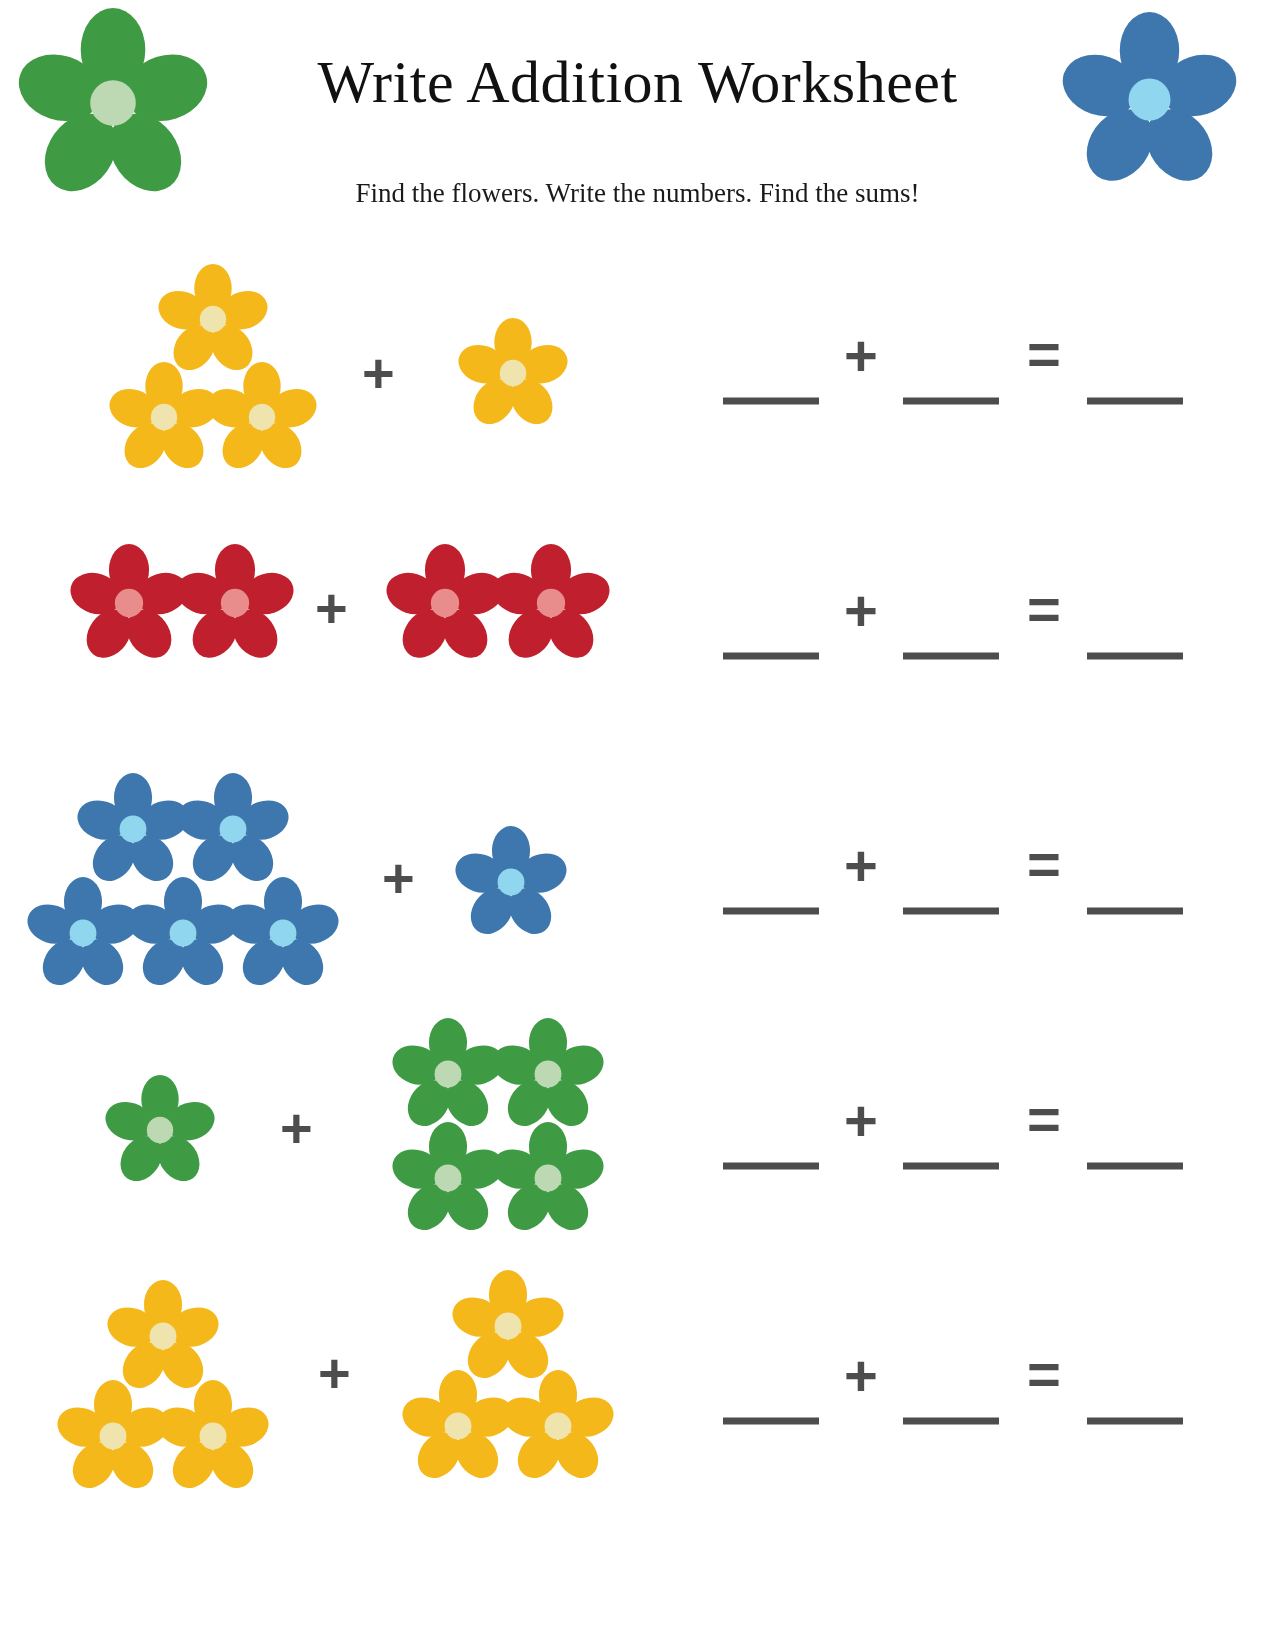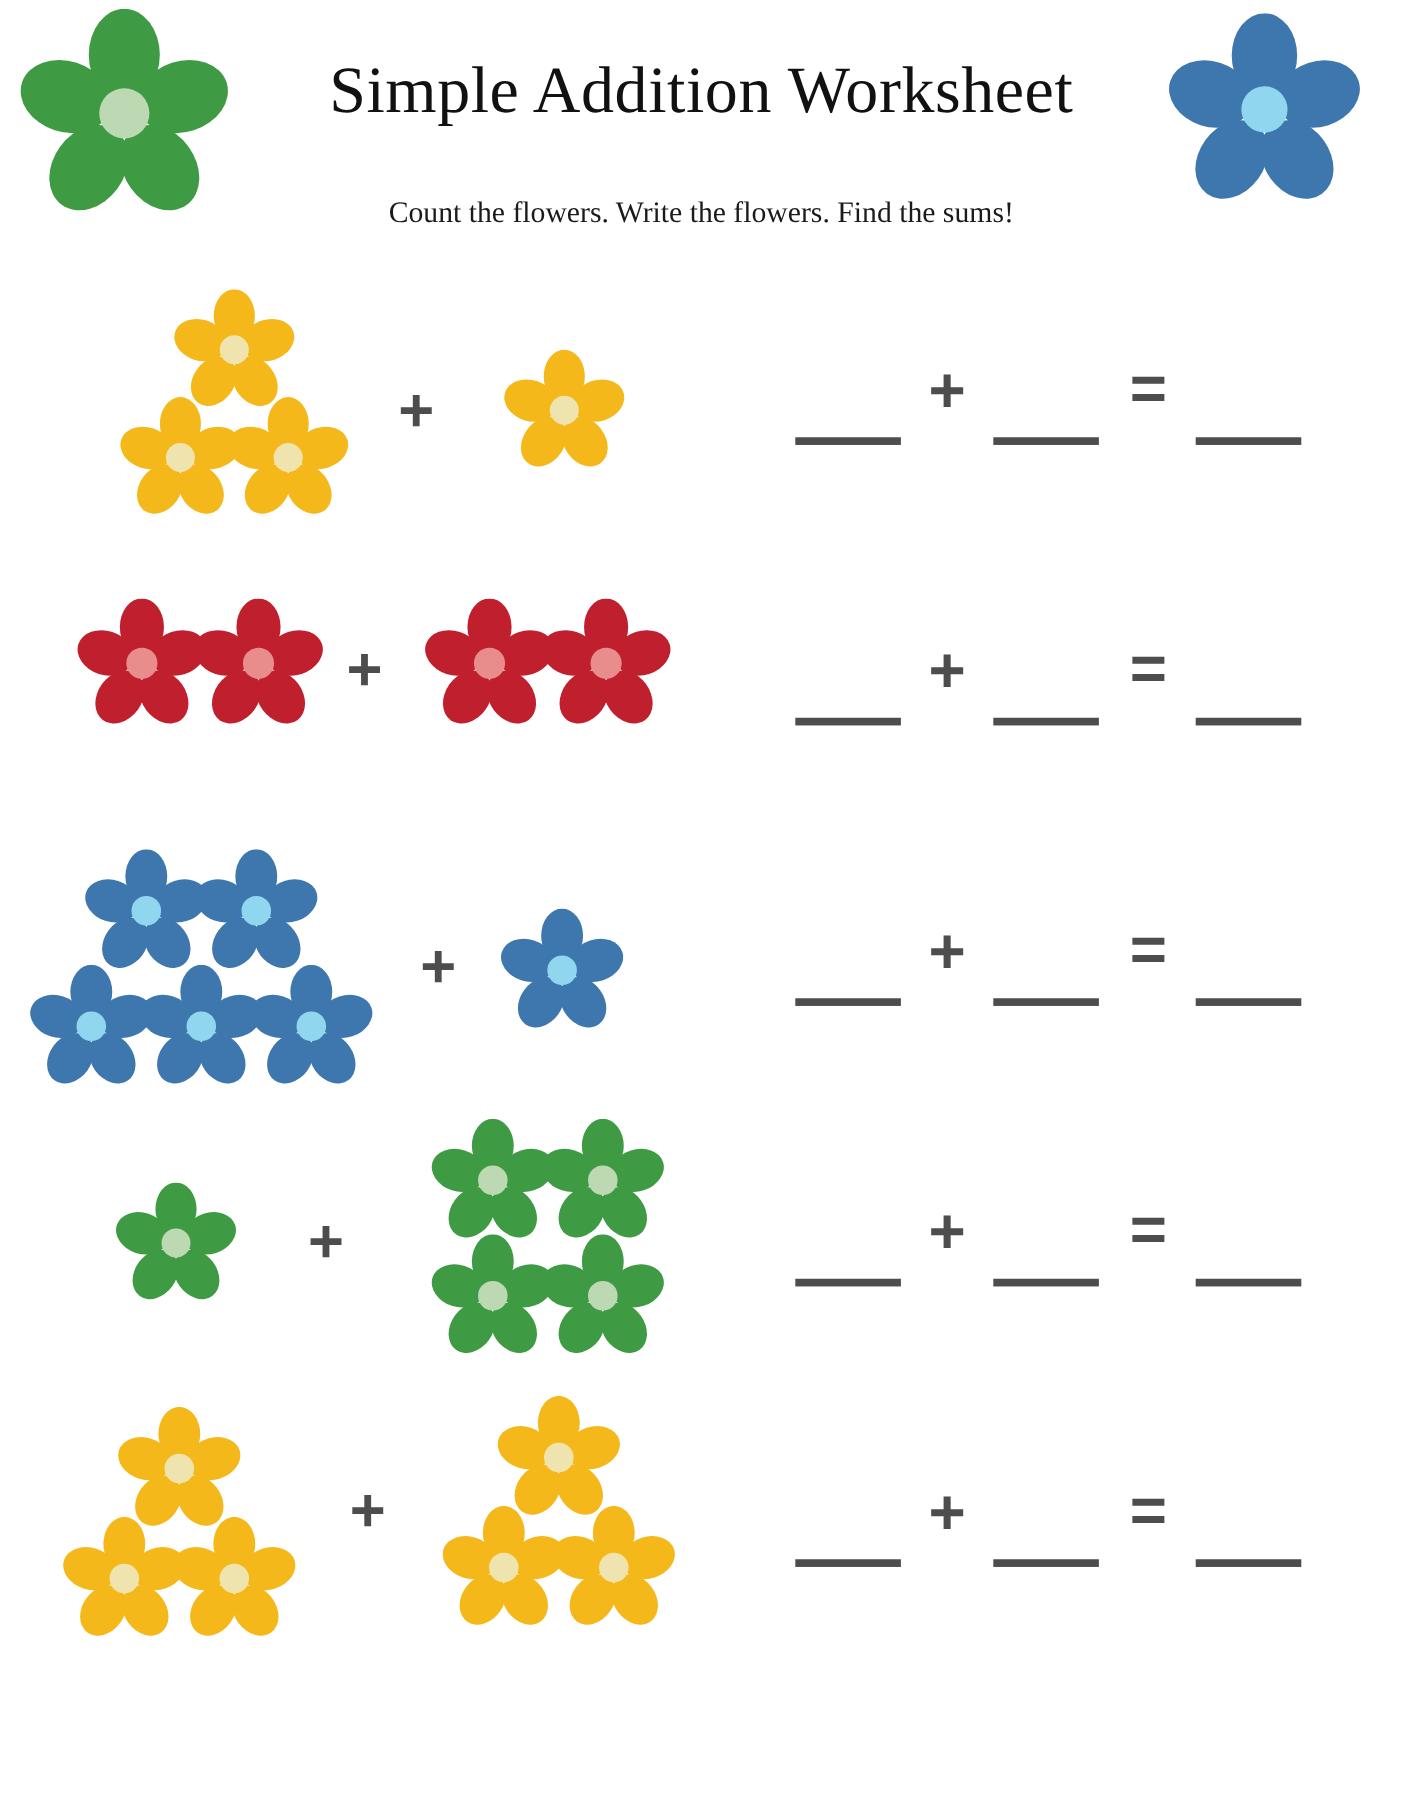--- a/index.html
+++ b/index.html
@@ -129,22 +129,22 @@
         <ellipse cx="50" cy="22" rx="17" ry="22" fill="#3E9B44"></ellipse>
         <ellipse cx="78" cy="42" rx="17" ry="22" fill="#3E9B44" transform="rotate(72 78 42)"></ellipse>
         <ellipse cx="67" cy="76" rx="17" ry="22" fill="#3E9B44" transform="rotate(144 67 76)"></ellipse>
         <ellipse cx="33" cy="76" rx="17" ry="22" fill="#3E9B44" transform="rotate(216 33 76)"></ellipse>
         <ellipse cx="22" cy="42" rx="17" ry="22" fill="#3E9B44" transform="rotate(288 22 42)"></ellipse>
         <circle cx="50" cy="50" r="12" fill="#BCD9B4"></circle>
       </g>
     </svg>
   </div>
 
-  <div class="page-title">Simple Addition Worksheet</div>
-  <div class="page-subtitle">Count the flowers. Write the flowers. Find the sums!</div>
+  <div class="page-title">Write Addition Worksheet</div>
+  <div class="page-subtitle">Find the flowers. Write the numbers. Find the sums!</div>
 
   <div class="corner-flower right">
     <svg width="175" height="175" viewBox="0 0 100 100">
       <g>
         <ellipse cx="50" cy="22" rx="17" ry="22" fill="#3E77AE"></ellipse>
         <ellipse cx="78" cy="42" rx="17" ry="22" fill="#3E77AE" transform="rotate(72 78 42)"></ellipse>
         <ellipse cx="67" cy="76" rx="17" ry="22" fill="#3E77AE" transform="rotate(144 67 76)"></ellipse>
         <ellipse cx="33" cy="76" rx="17" ry="22" fill="#3E77AE" transform="rotate(216 33 76)"></ellipse>
         <ellipse cx="22" cy="42" rx="17" ry="22" fill="#3E77AE" transform="rotate(288 22 42)"></ellipse>
         <circle cx="50" cy="50" r="12" fill="#8FD6EE"></circle>

